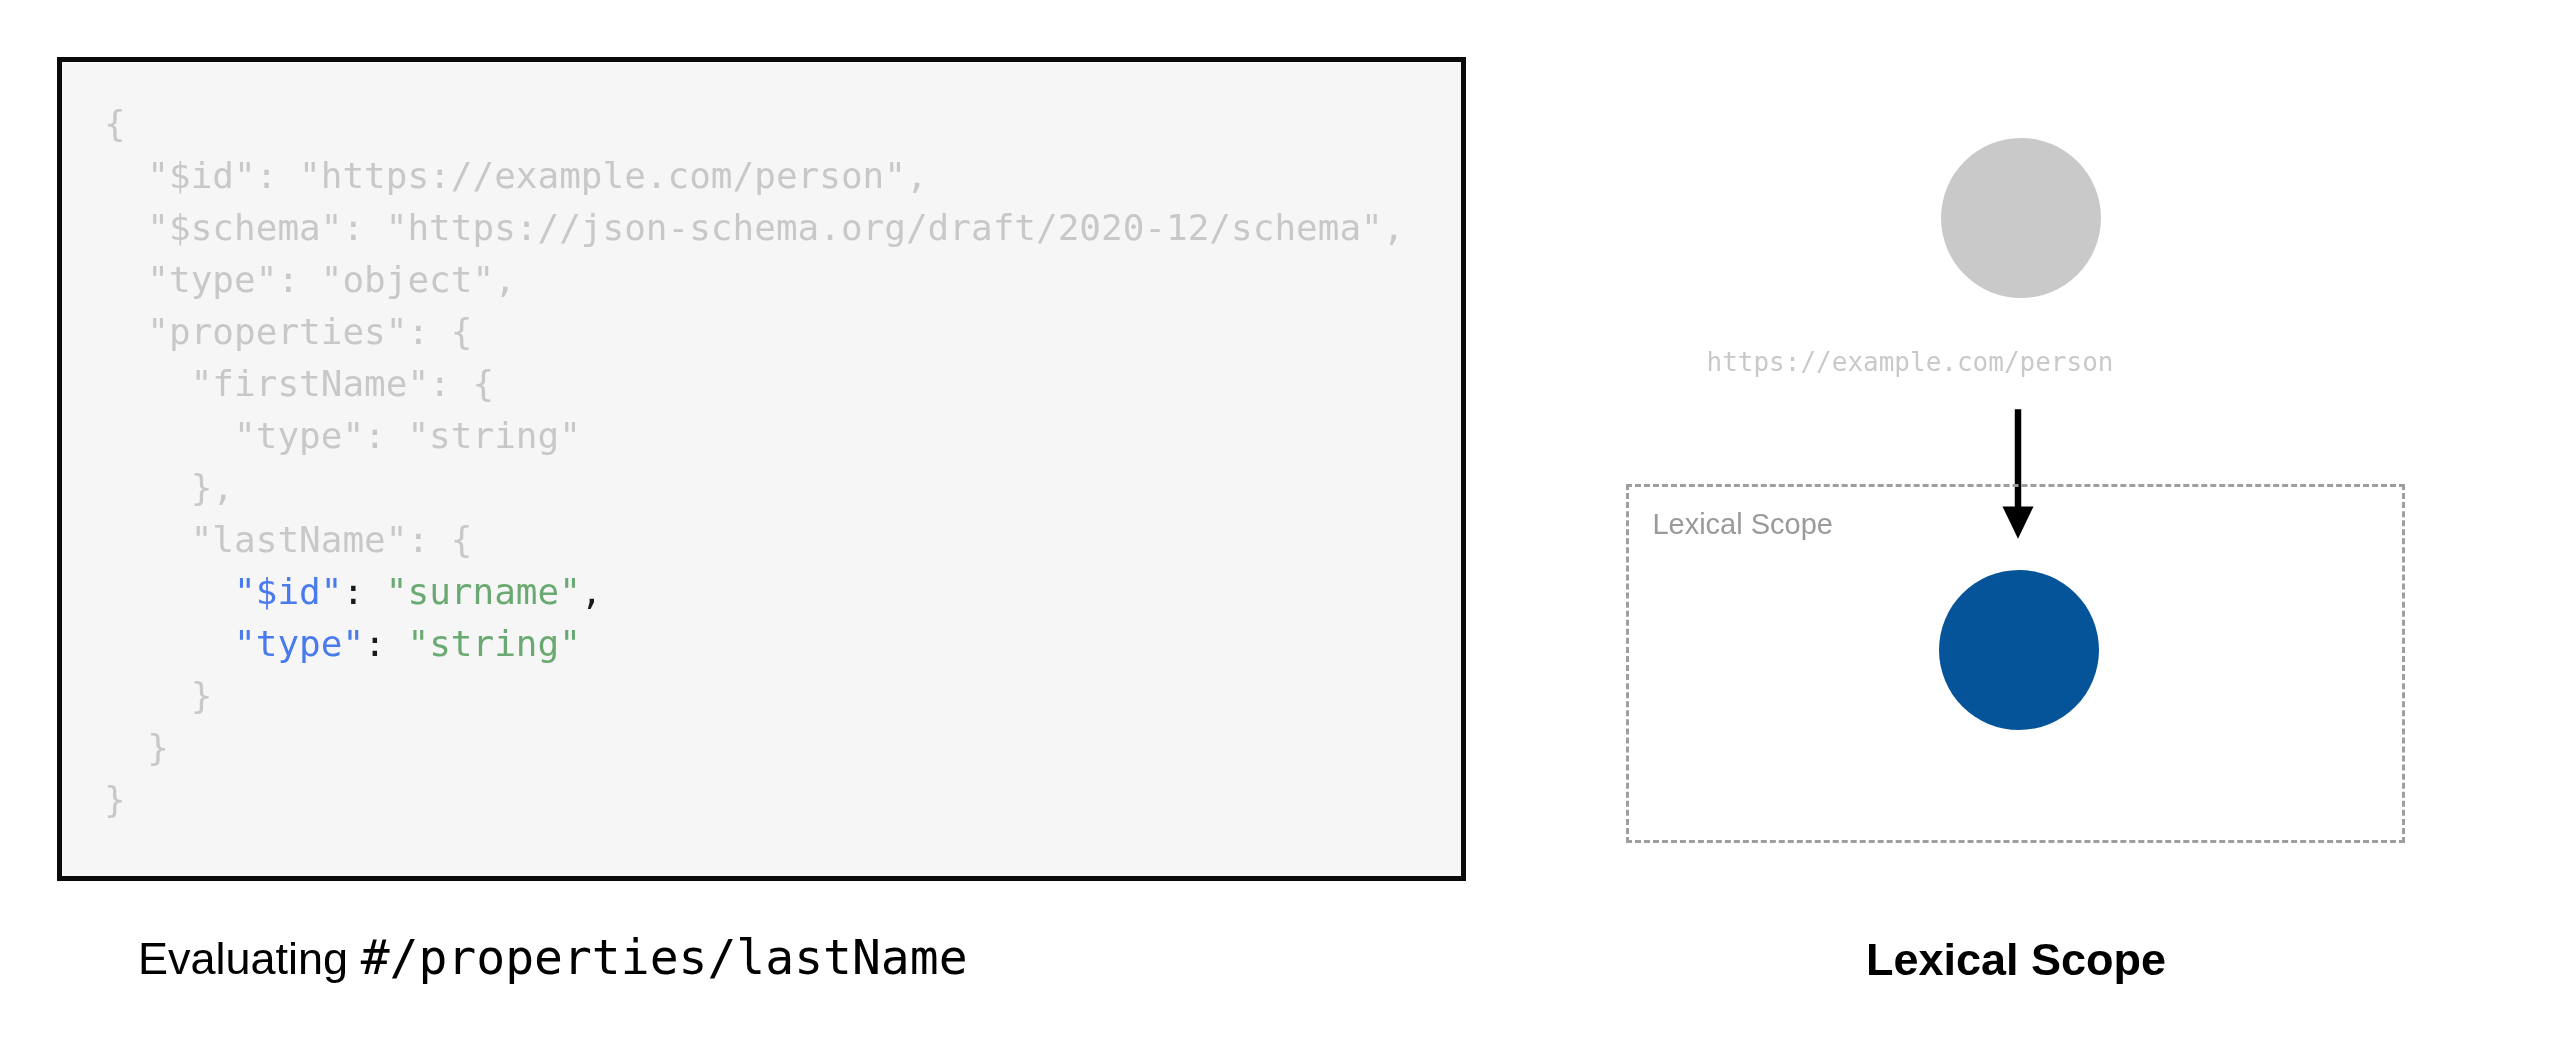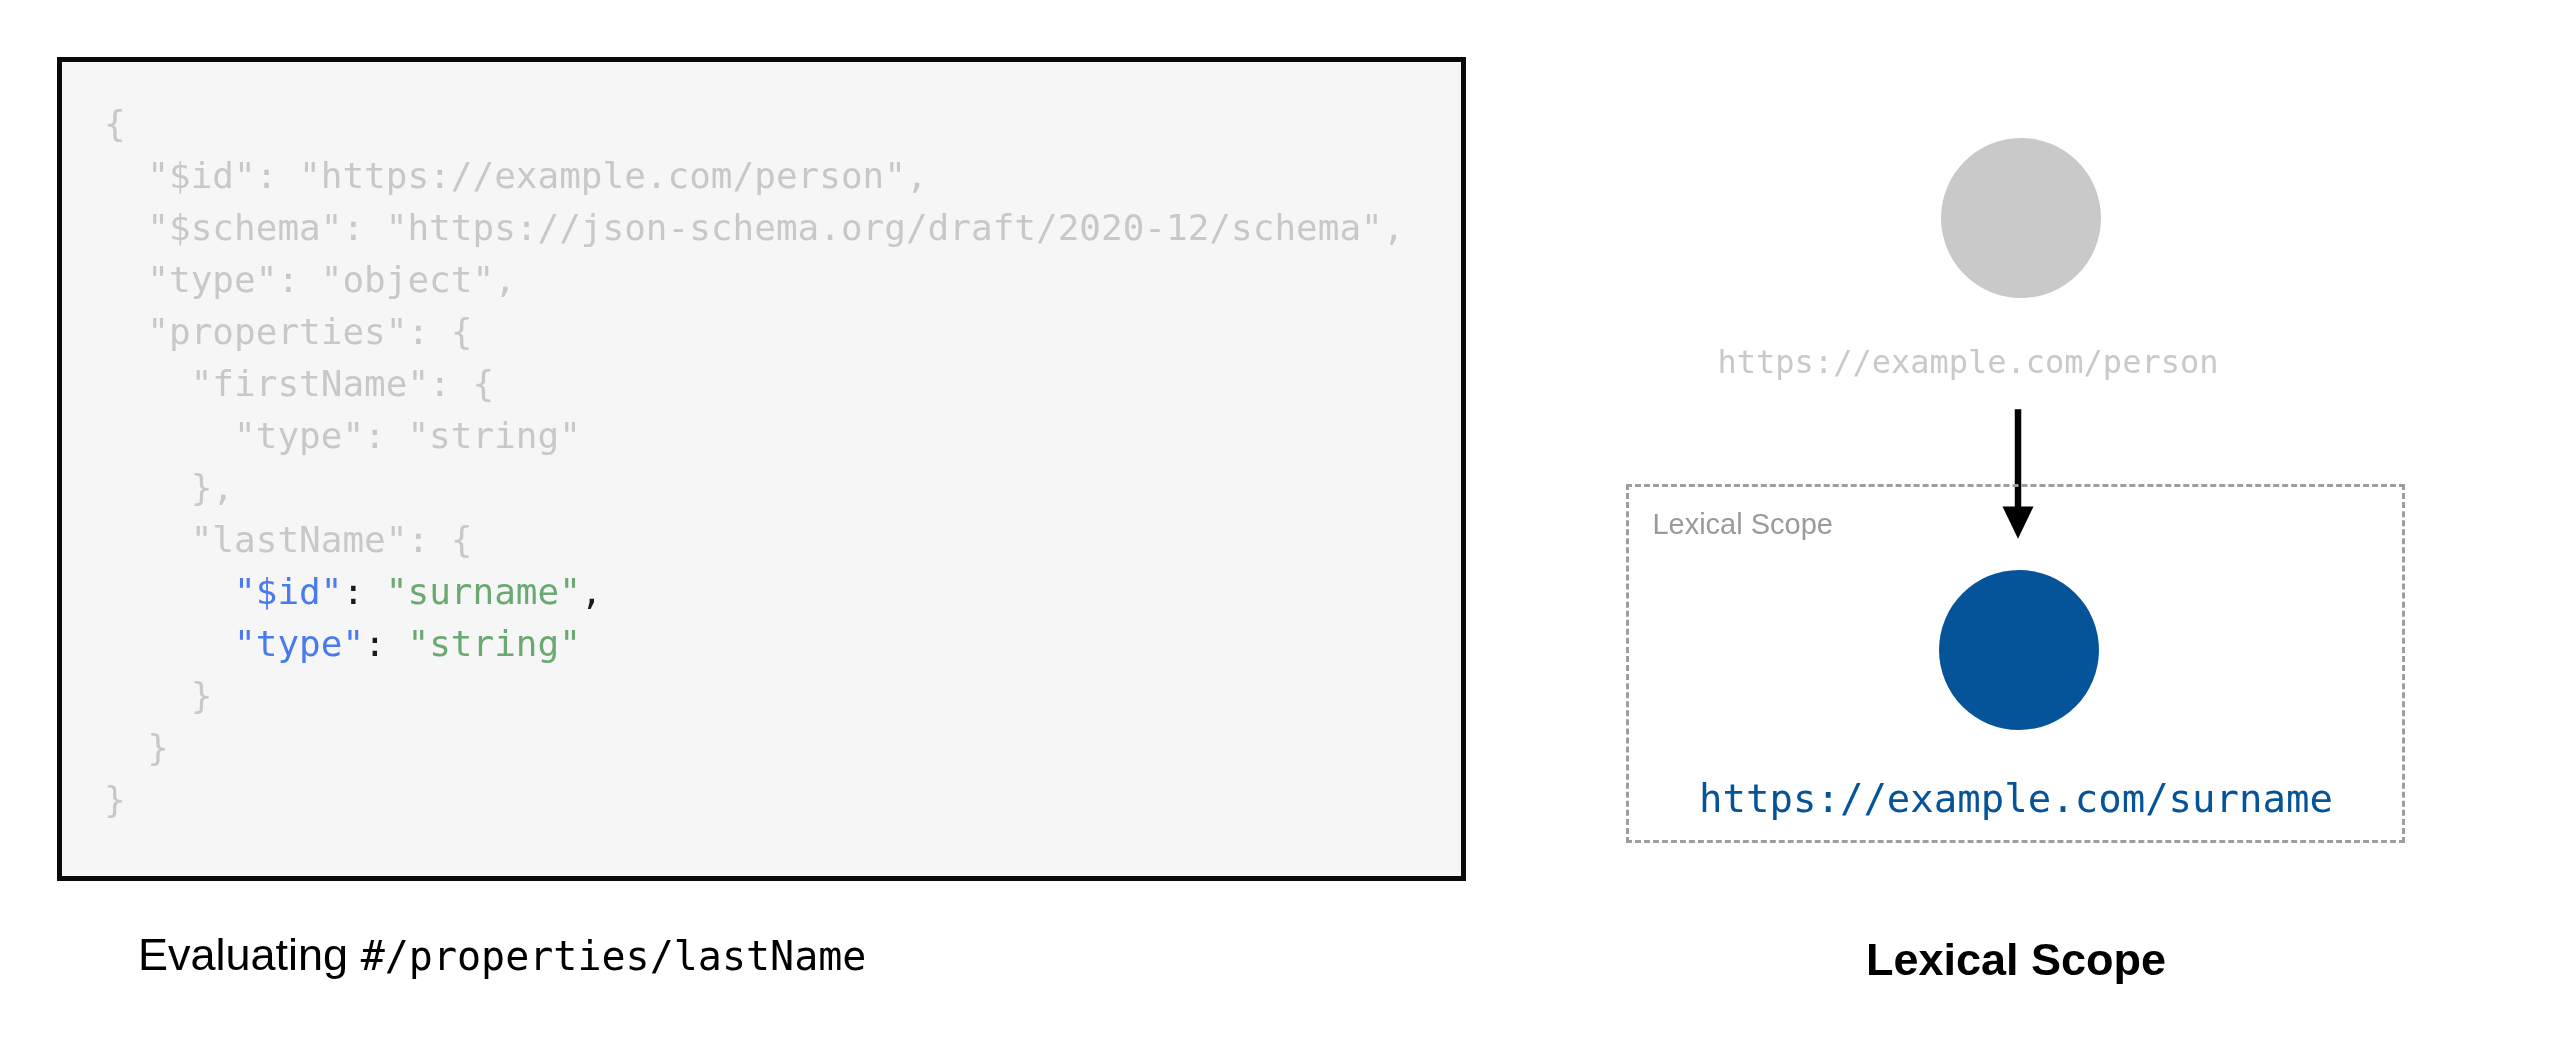--- a/index.html
+++ b/index.html
@@ -39,37 +39,37 @@
     color:#000000;
     white-space:nowrap;
   }
   .left-caption .cap-bold{
     font-family:"Liberation Sans", sans-serif;
     font-weight:normal;
     font-size:45px;
   }
   .left-caption .cap-mono{
     font-family:"DejaVu Sans Mono", monospace;
-    font-size:40px;
+    font-size:48px;
   }
 
   
   .outer-circle{
     position:absolute;
     left:1941px;top:138px;
     width:160px;height:160px;
     border-radius:50%;
     background:#c9c9c9;
   }
   .outer-label{
     position:absolute;
-    left:1968px;top:343px;
+    left:1910px;top:343px;
     transform:translateX(-50%);
     font-family:"DejaVu Sans Mono", monospace;
-    font-size:32px;line-height:39px;
+    font-size:26px;line-height:39px;
     color:#c9c9c9;
     white-space:nowrap;
   }
   .scope-arrow{
     position:absolute;
     left:1992px;top:406px;
     width:52px;height:136px;
   }
   .scope-box{
     position:absolute;
@@ -148,18 +148,17 @@
   <svg class="scope-arrow" viewBox="0 0 80 210" xmlns="http://www.w3.org/2000/svg">
     <line x1="40" y1="5" x2="40" y2="160" stroke="#000000" stroke-width="10"></line>
     <polygon points="16,155 64,155 40,205" fill="#000000"></polygon>
   </svg>
 
   <div class="scope-box">
     <div class="scope-box-label">Lexical Scope</div>
   </div>
 
   <div class="inner-circle"></div>
-  <div class="inner-label">https://example.com/surname</div>
 
   <div class="right-caption">Lexical Scope</div>
 
 </div>
 
 
 </body></html>

